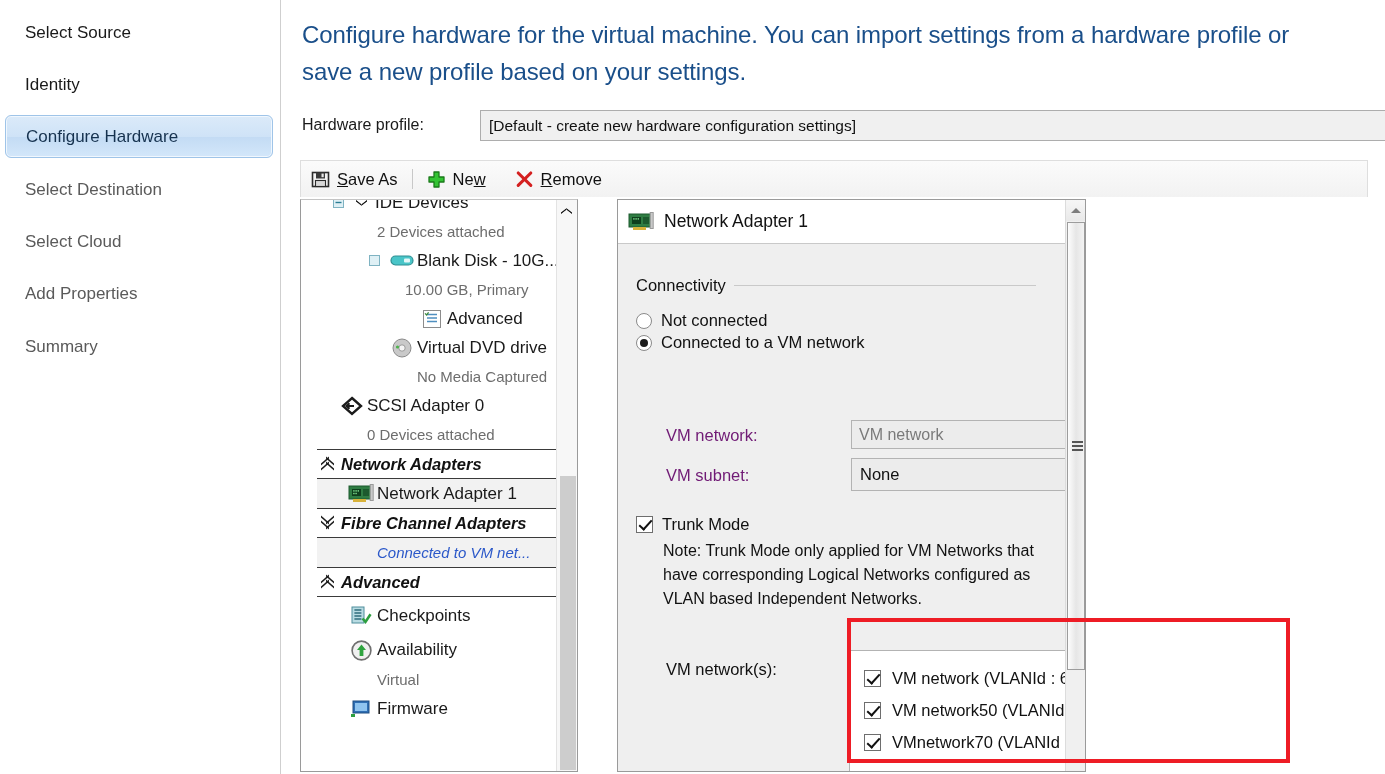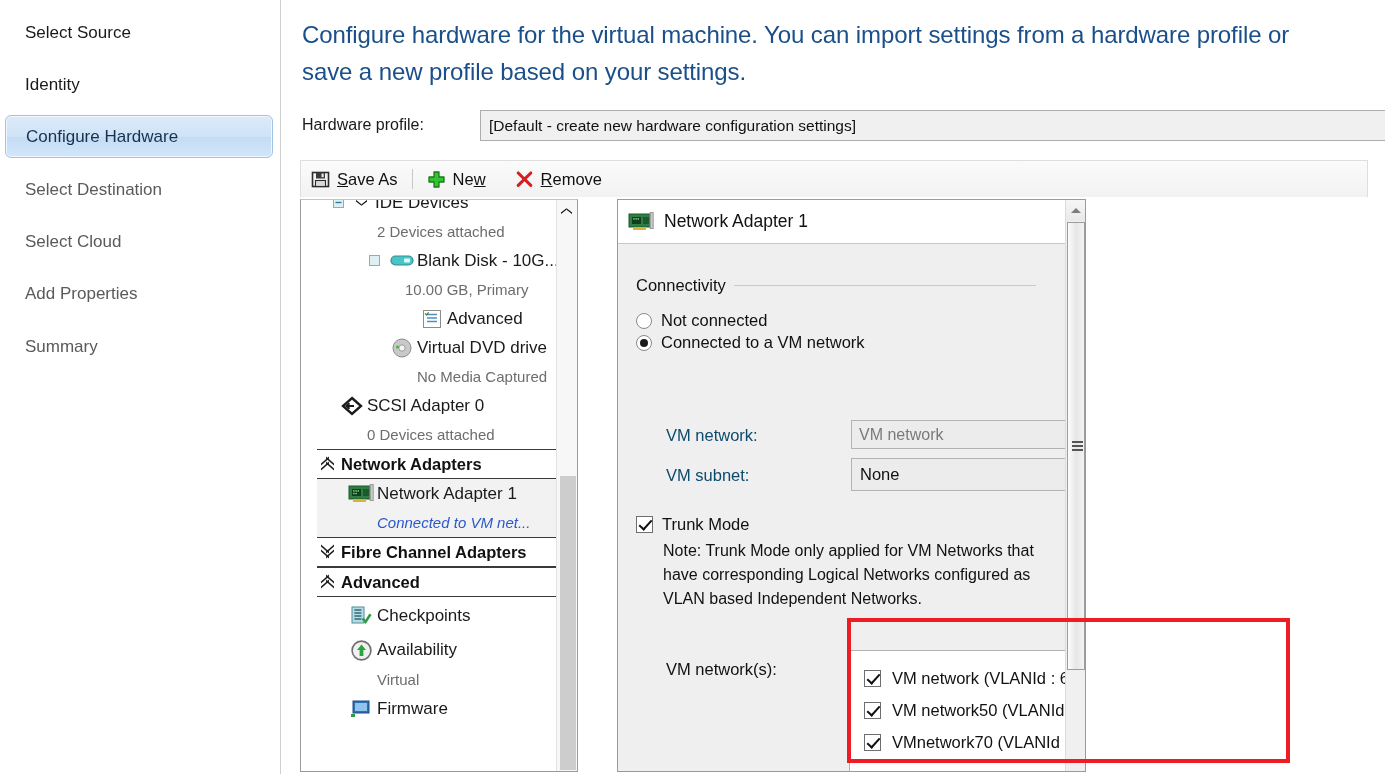--- a/index.html
+++ b/index.html
@@ -144,20 +144,21 @@
   }
   .t-row.sel { background: #f2f2f2; }
   .t-main { font-size: 17px; color: #1a1a1a; }
   .t-sub  { font-size: 15px; color: #6d6d6d; }
   .t-sub.blue { color: #2b58c9; font-style: italic; }
   .t-group {
     font-size: 16.5px; font-weight: bold; color: #111;
     border-top: 1px solid #3a3a3a;
     border-bottom: 1px solid #3a3a3a;
     height: 30px;
+    font-style: italic;
   }
   .t-ico { width: 26px; display:flex; justify-content:center; align-items:center; flex: none; }
   .chevron-up, .chevron-dn {
     width: 14px; height: 14px;
     position: relative; flex: none;
     margin-left: 4px; margin-right: 6px;
   }
   .chevron-up::before, .chevron-up::after,
   .chevron-dn::before, .chevron-dn::after {
     content: ""; position: absolute; left: 1px;
@@ -239,21 +240,21 @@
     background: #ffffff;
     position: relative; flex: none;
   }
   .radio.checked::after {
     content: ""; position: absolute;
     left: 3px; top: 3px; width: 8px; height: 8px;
     border-radius: 50%; background: #1b1b1b;
   }
   .radio-label { margin-left: 9px; font-size: 16.5px; color: #111; white-space: nowrap; }
 
-  .fld-label { position: absolute; font-size: 16.5px; color: #0c4a6e; white-space: nowrap; }
+  .fld-label { position: absolute; font-size: 16.5px; color: #701a75; white-space: nowrap; }
 
   #vm-network-input {
     position: absolute;
     left: 233px; top: 175px;
     width: 332px; height: 29px;
     background: #ececec;
     border: 1px solid #b3b3b3;
     display: flex; align-items: center;
     padding-left: 7px;
     font-size: 16px; color: #7a7a7a;
@@ -543,31 +544,31 @@
             <rect x="9.6" y="6.2" width="1.4" height="1.4" fill="#7fe08f"></rect>
             <rect x="5.2" y="8.8" width="1.4" height="1.4" fill="#7fe08f"></rect>
             <rect x="7.4" y="8.8" width="1.4" height="1.4" fill="#7fe08f"></rect>
             <rect x="15" y="5" width="6" height="7" fill="#1c5a2e"></rect>
             <rect x="22.2" y="0.5" width="3" height="16" fill="#c9c9c9" stroke="#9a9a9a"></rect>
             <rect x="5" y="15" width="13" height="3" fill="#d8b23a"></rect>
           </svg>
         </span>
         <span class="t-main">Network Adapter 1</span>
       </div>
-      <div class="t-row sel">
-        <span style="width:60px"></span>
-        <span class="t-sub blue">Connected to VM net...</span>
-      </div>
-
       <div class="t-row t-group">
         <span class="dblchev down">
             <span style="top:0"></span>
             <span style="top:5px"></span>
           </span>
         <span>Fibre Channel Adapters</span>
+      </div>
+
+      <div class="t-row sel">
+        <span style="width:60px"></span>
+        <span class="t-sub blue">Connected to VM net...</span>
       </div>
 
       <div class="t-row t-group">
         <span class="dblchev">
             <span style="top:0"></span>
             <span style="top:5px"></span>
           </span>
         <span>Advanced</span>
       </div>
 

